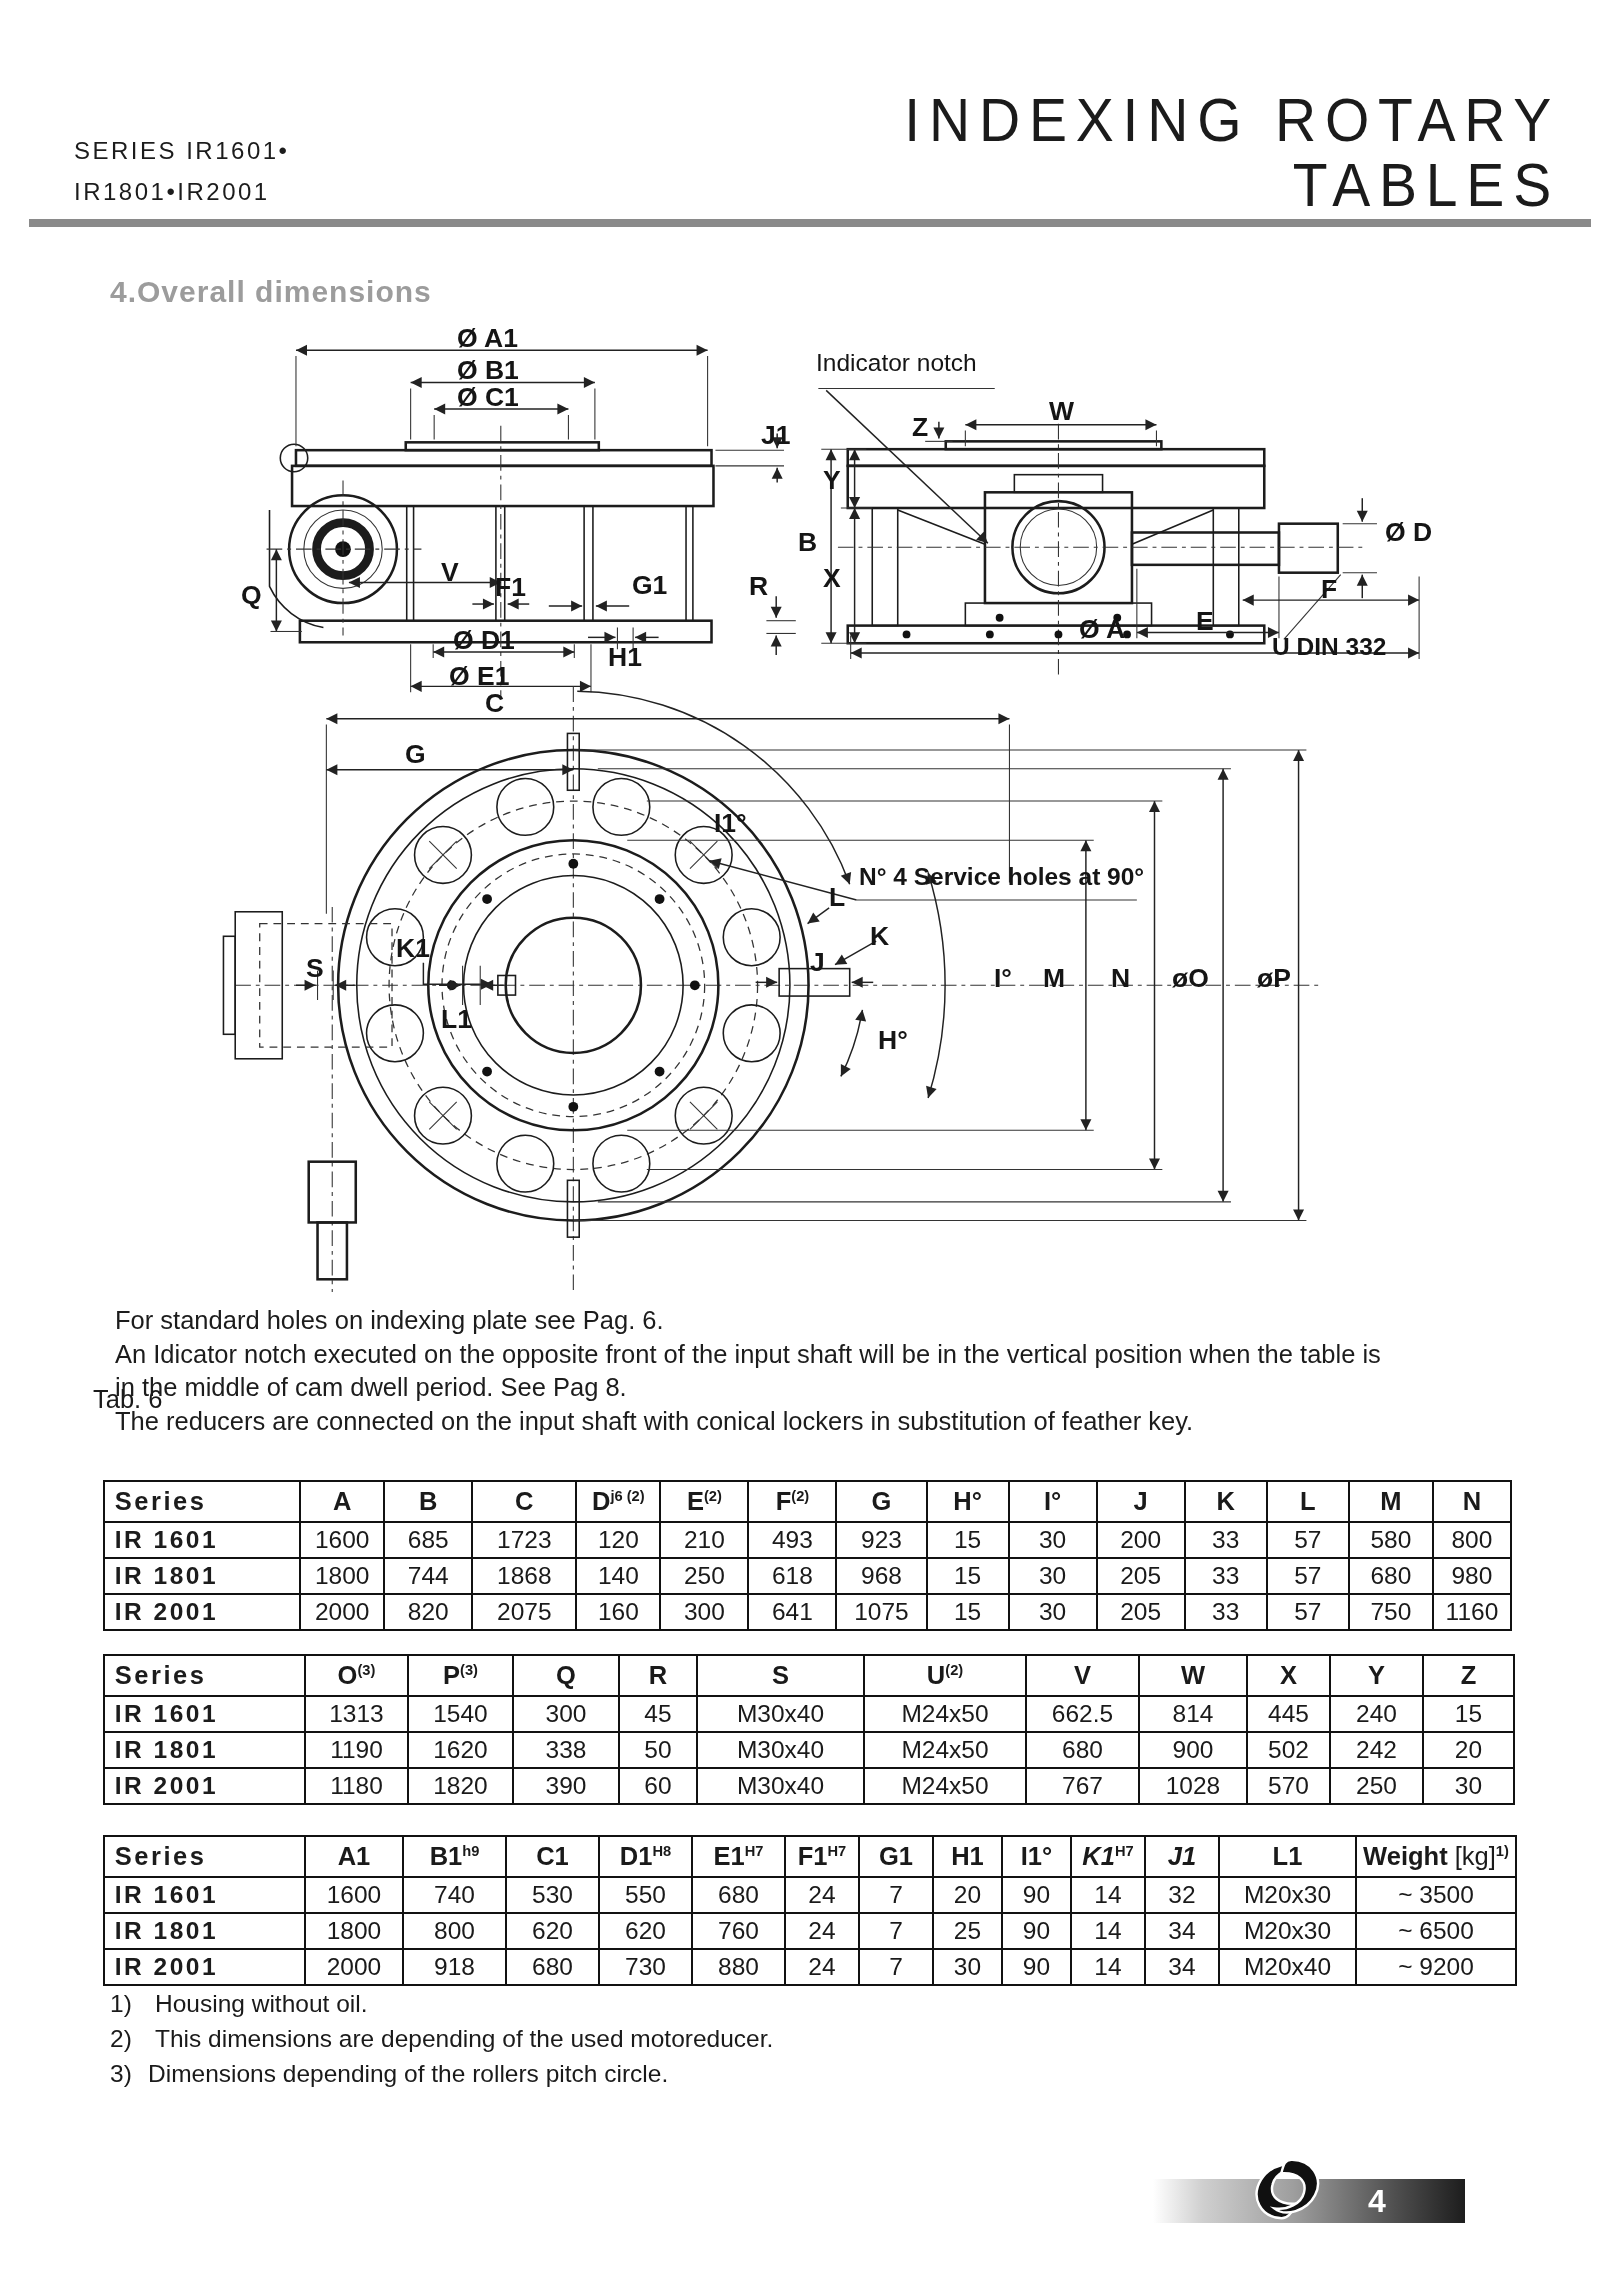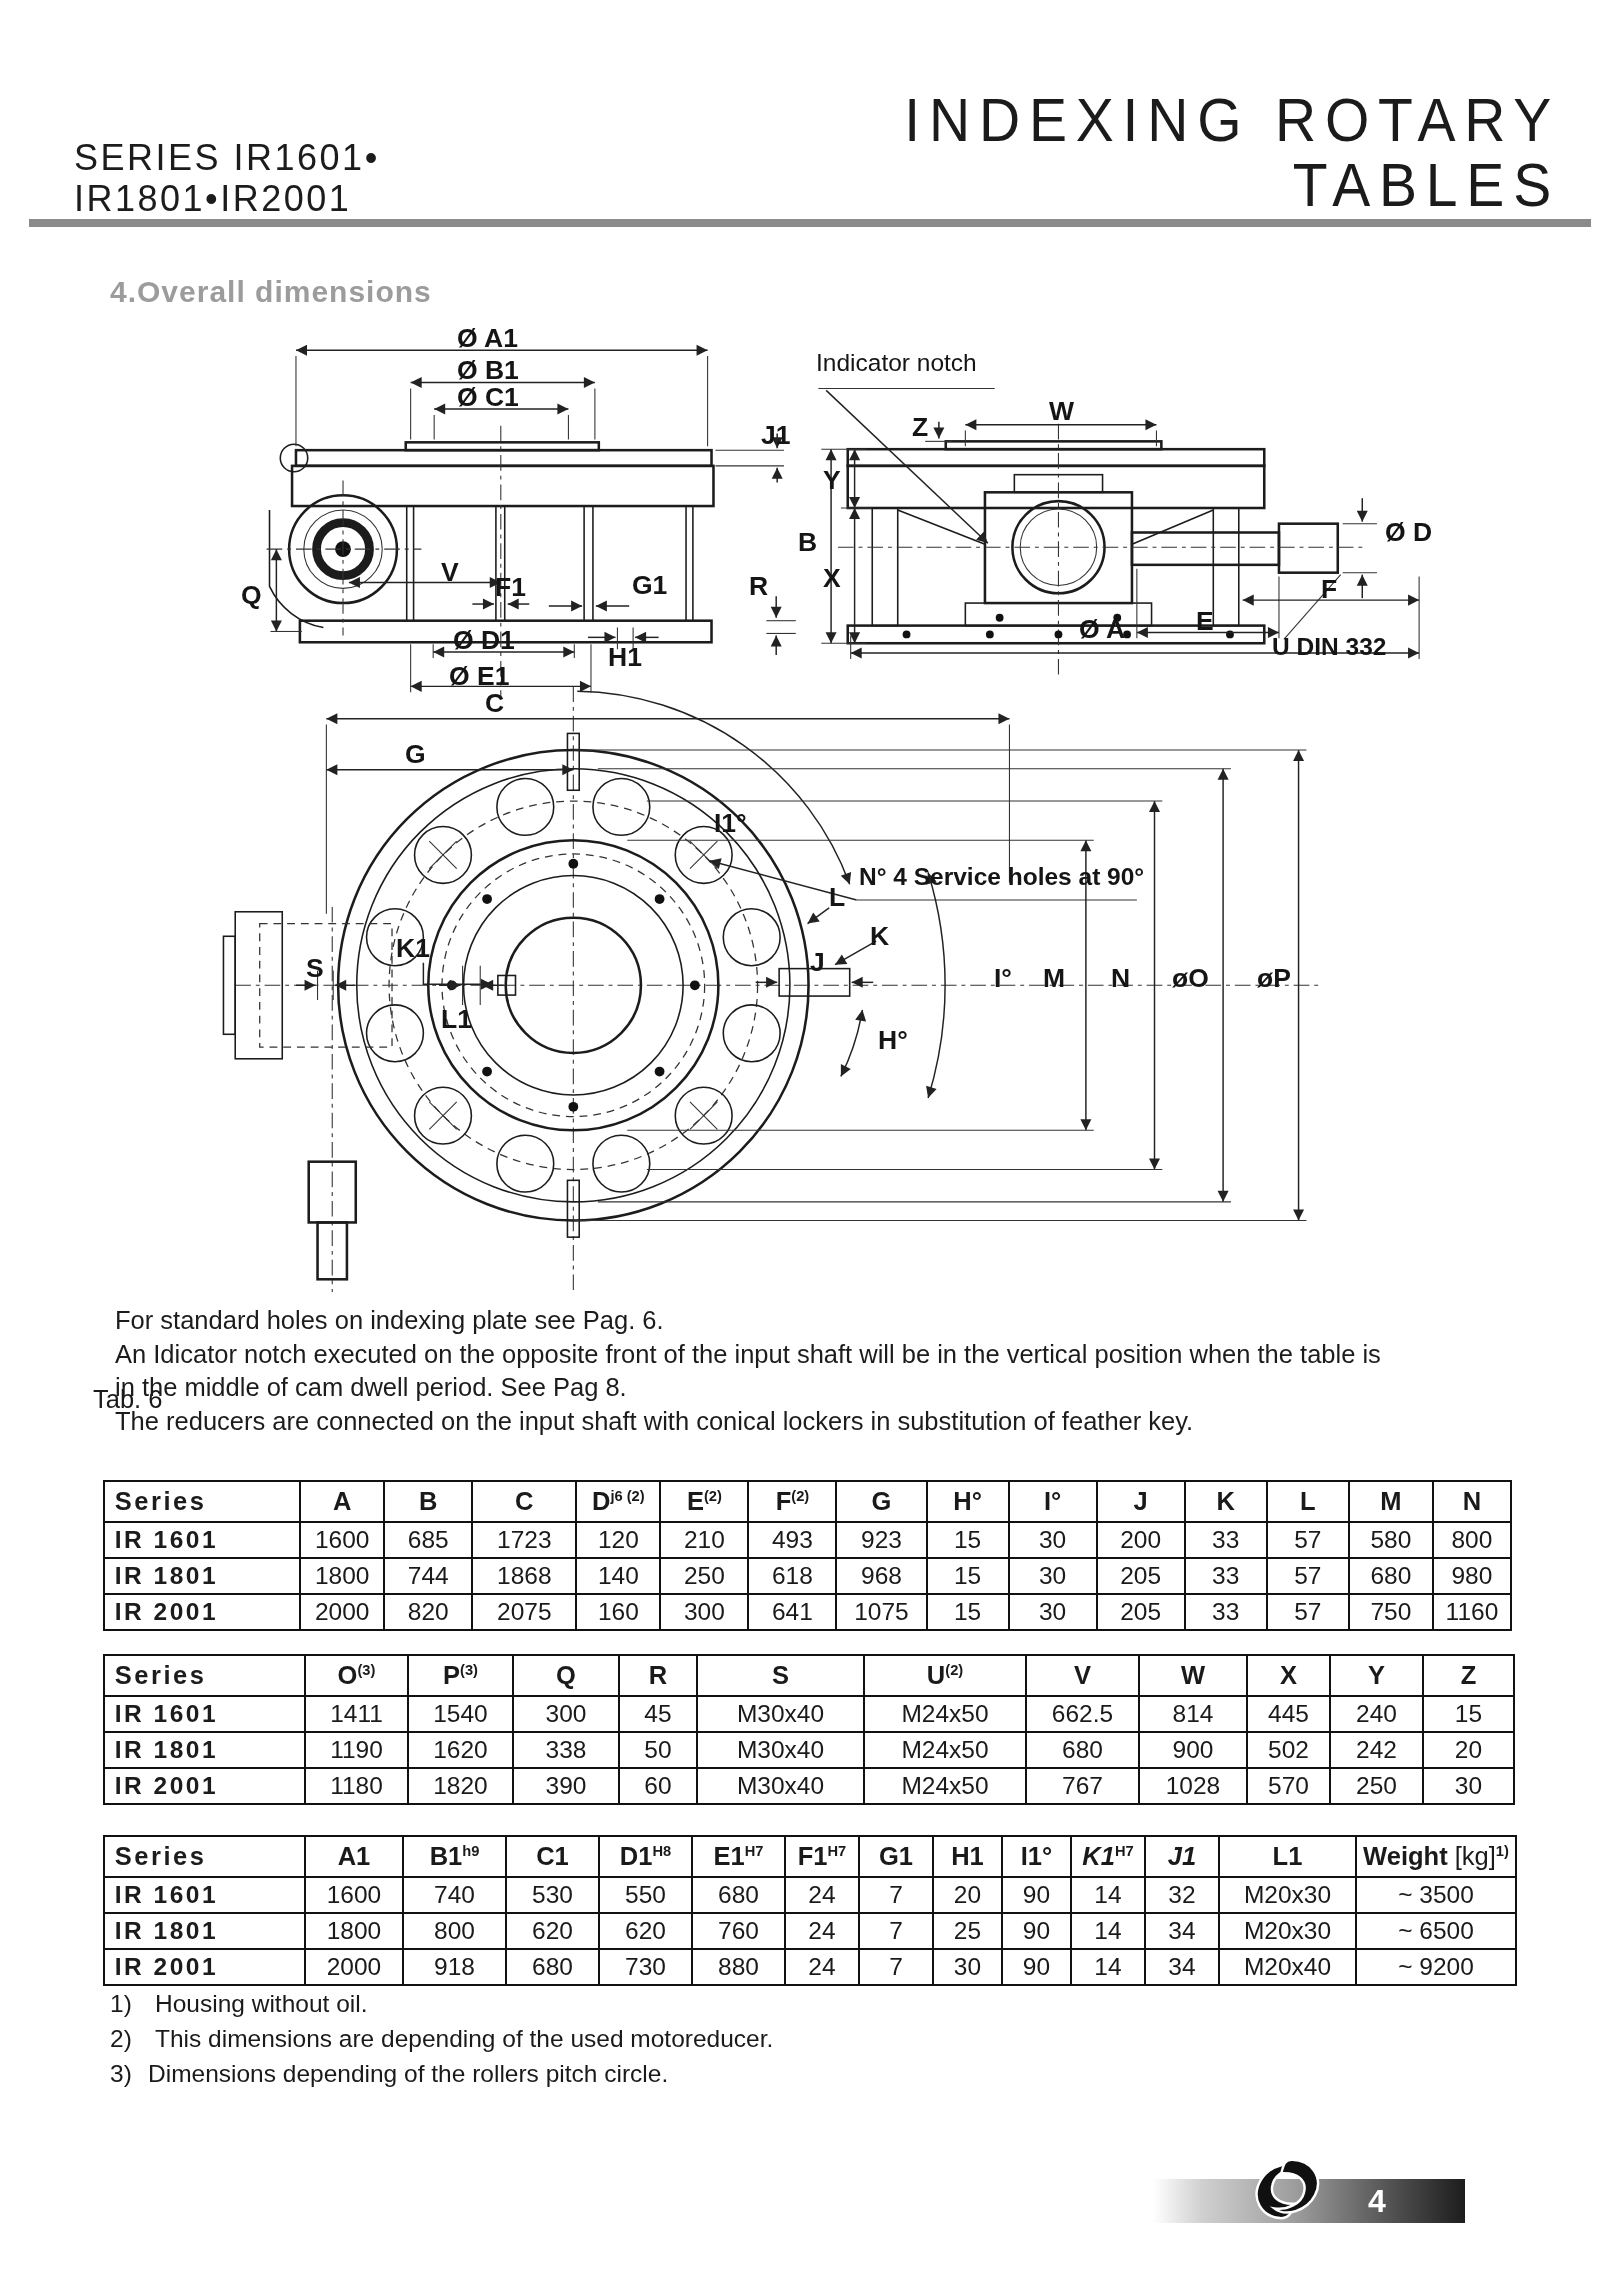--- a/index.html
+++ b/index.html
@@ -1,21 +1,21 @@
 <!DOCTYPE html>
 <html><head>
 <meta charset="utf-8">
 <style>
   html,body{margin:0;padding:0;background:#e8e8e8;}
   .page{position:relative;width:1621px;height:2293px;background:#ffffff;margin:0 auto;
         font-family:"Liberation Sans", sans-serif;color:#1a1a1a;overflow:hidden;}
   .abs{position:absolute;}
 
   
-  .series{font-size:36px;letter-spacing:2.5px;color:#1c1c1c;}
+  .series{font-size:24px;letter-spacing:2.5px;color:#1c1c1c;}
   .main-title{font-size:57px;letter-spacing:8.8px;font-weight:400;color:#1b1b1b;text-align:right;
               transform:scaleY(1.08);transform-origin:top right;}
   .hrule{background:#8a8a8a;height:7.8px;}
 
   
   .section-title{font-size:30px;font-weight:bold;color:#9c9c9c;letter-spacing:1px;margin-top:20px;}
   .dim-label{position:absolute;font-size:26.5px;font-weight:bold;color:#151515;white-space:nowrap;}
   .dim-label.plain{font-weight:400;font-size:24.5px;}
   .dim-label.note{font-size:24.5px;}
   .fig-caption{font-size:25.5px;text-align:center;}
@@ -440,21 +440,21 @@
           <th><span class="base">V</span></th>
           <th><span class="base">W</span></th>
           <th><span class="base">X</span></th>
           <th><span class="base">Y</span></th>
           <th><span class="base">Z</span></th>
         </tr>
       </thead>
       <tbody>
         <tr>
           <td class="series">IR 1601</td>
-          <td>1411</td>
+          <td>1313</td>
           <td>1540</td>
           <td>300</td>
           <td>45</td>
           <td>M30x40</td>
           <td>M24x50</td>
           <td>662.5</td>
           <td>814</td>
           <td>445</td>
           <td>240</td>
           <td>15</td>

